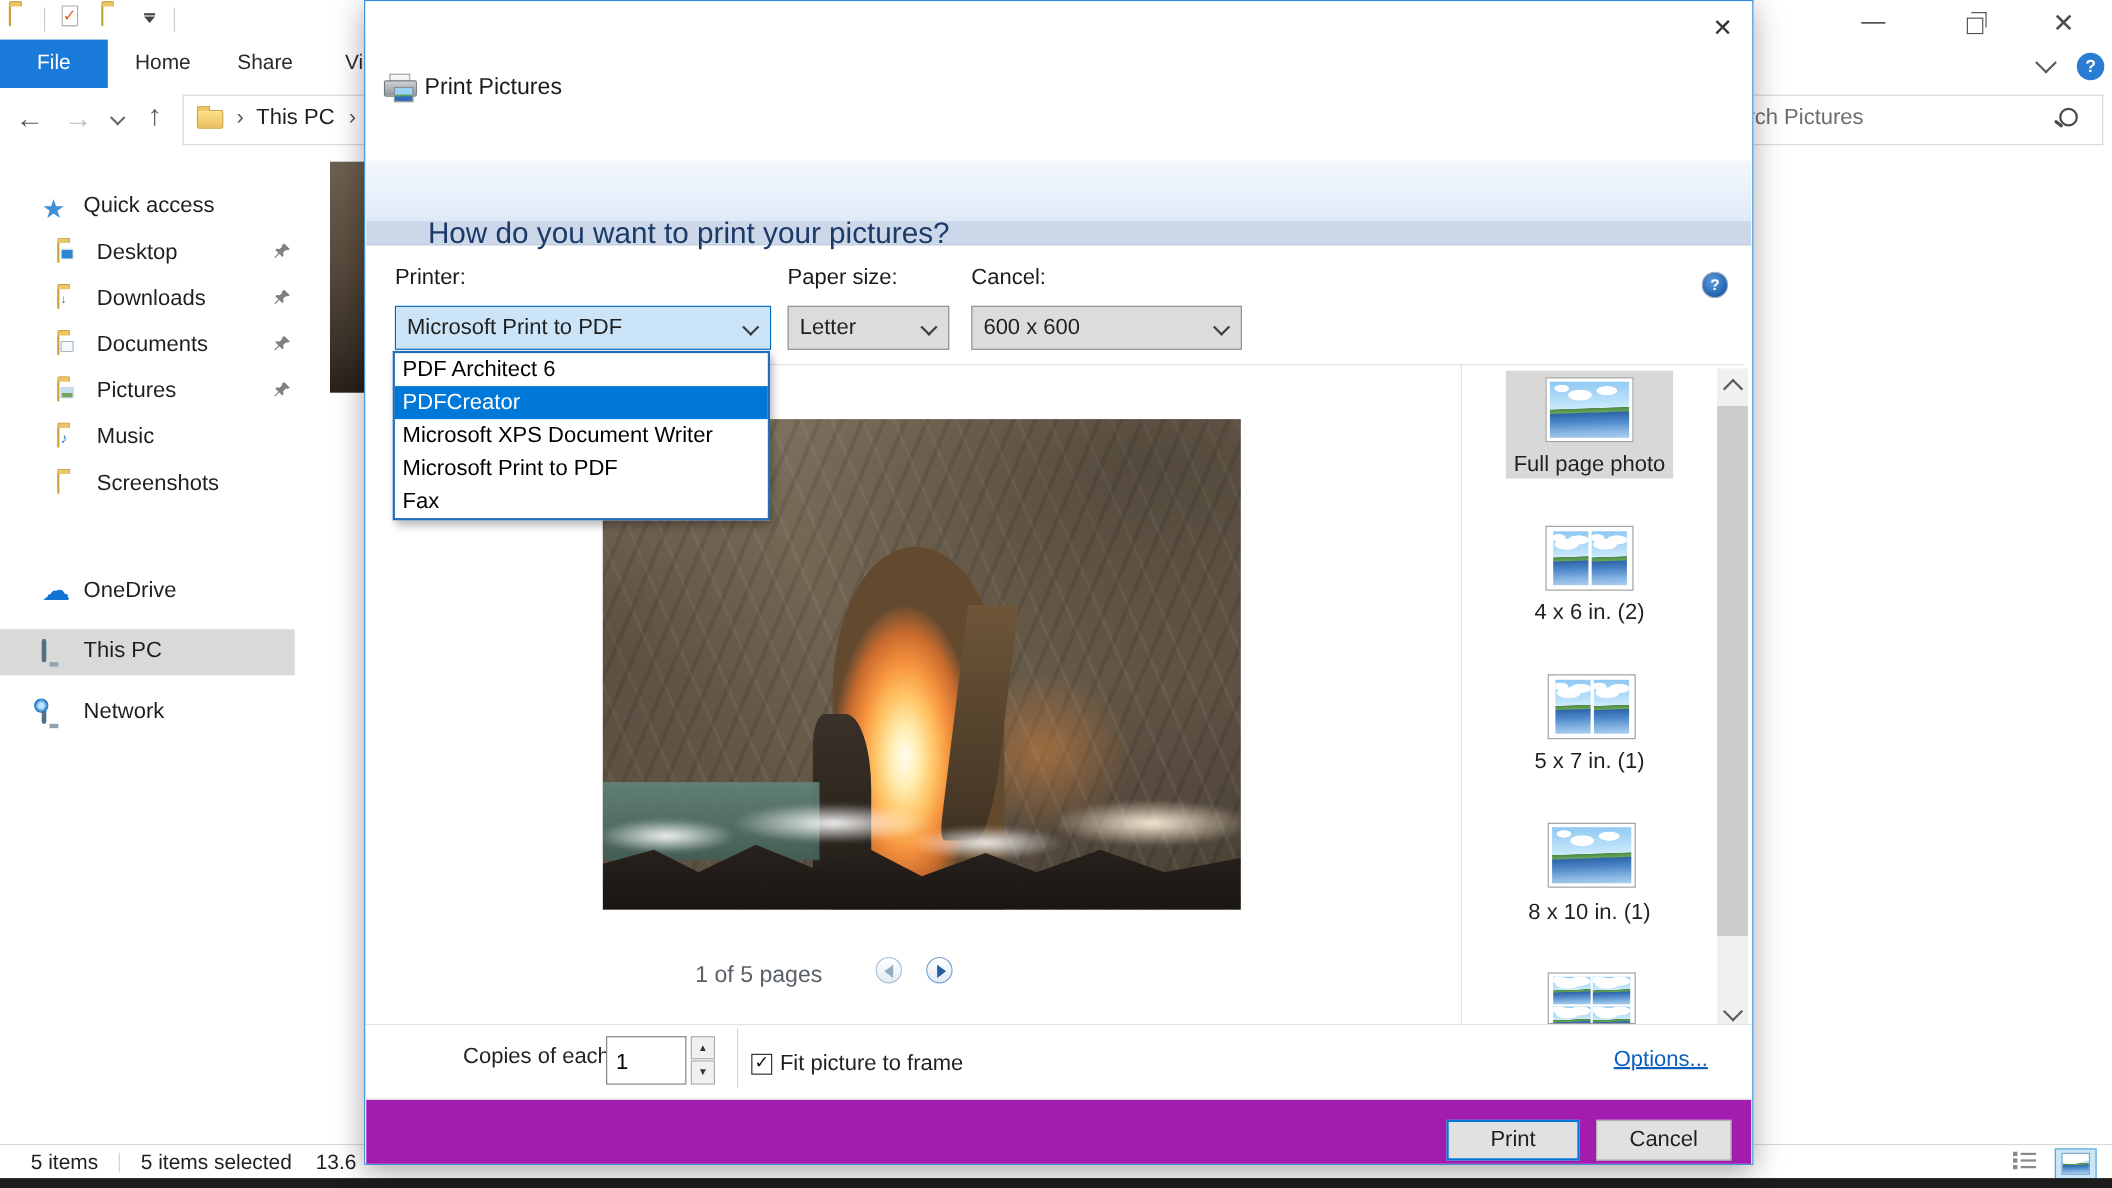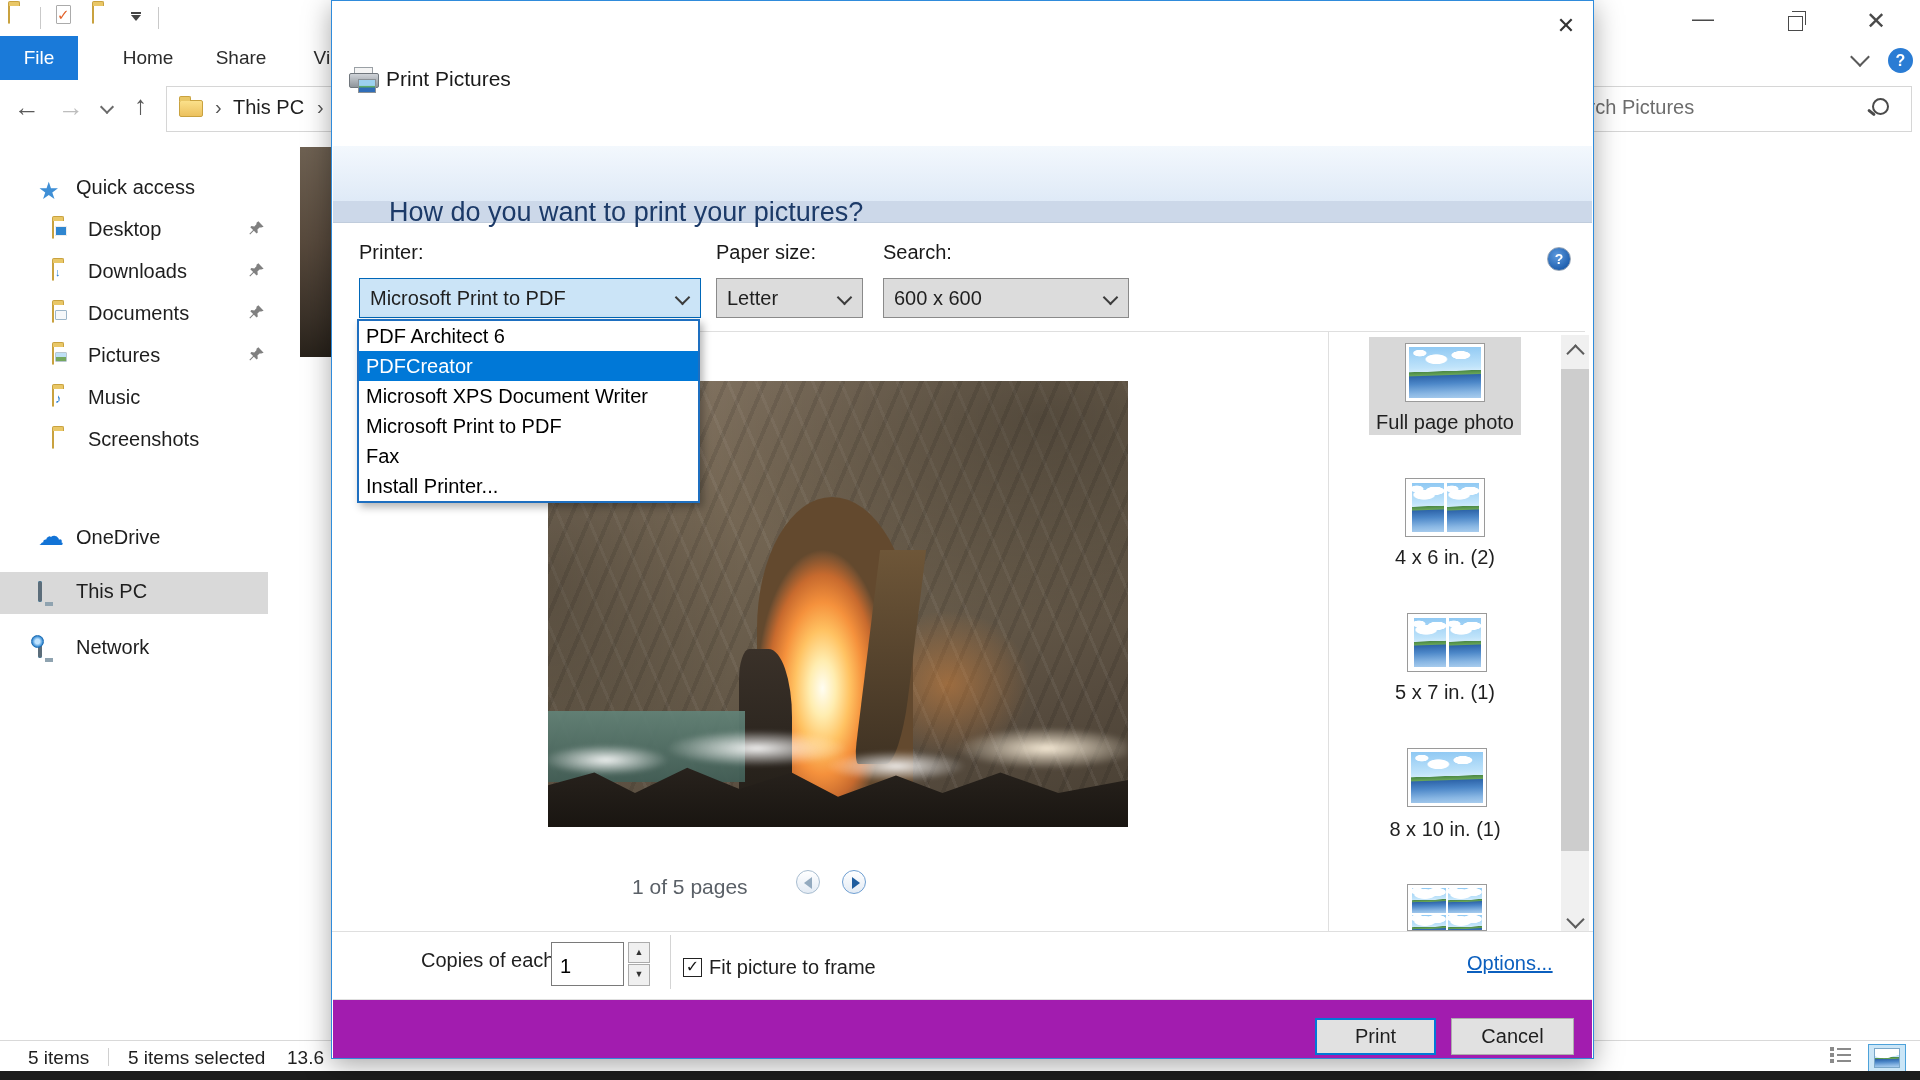--- a/index.html
+++ b/index.html
@@ -12,21 +12,21 @@
   .qat-ico{position:absolute;top:6px;}
   .folder{width:22px;height:15px;background:linear-gradient(#fbe08a,#ecc15e);border:1px solid #c9a23f;border-radius:2px;position:relative;}
   .folder::before{content:"";position:absolute;left:-1px;top:-5px;width:10px;height:4px;background:#e9c767;border:1px solid #c9a23f;border-bottom:none;border-radius:2px 2px 0 0;}
   .qat-sep{position:absolute;top:7px;width:1px;height:22px;background:#c9c9c9;}
   .checkdoc{width:16px;height:19px;background:#fff;border:1px solid #ababab;border-radius:1px;font-size:15px;font-weight:bold;color:#e2622b;text-align:center;line-height:19px;}
   .qat-caret{position:absolute;top:15px;width:0;height:0;border-left:5px solid transparent;border-right:5px solid transparent;border-top:6px solid #444;}
   .qat-caret::before{content:"";position:absolute;left:-5px;top:-9px;width:10px;height:2px;background:#444;}
 
   .tabs{left:0;top:36px;width:1920px;height:44px;background:#fff;border-bottom:1px solid #e4e4e4;}
   .tab{position:absolute;top:0;height:44px;line-height:44px;font-size:19px;color:#2b2b2b;text-align:center;}
-  .tab-file{left:0;width:78px;background:#1a7ad9;color:#fff;}
+  .tab-file{left:0;width:98px;background:#1a7ad9;color:#fff;}
   .nav{left:0;top:80px;width:1920px;height:55px;background:#fff;}
   .navbtn{position:absolute;font-size:26px;line-height:26px;}
   .addr{left:166px;top:86px;width:560px;height:44px;background:#fff;border:1px solid #d6d6d6;}
   .addr .folder{position:absolute;left:12px;top:13px;}
   .crumb{position:absolute;top:9px;font-size:20px;color:#1f1f1f;}
   .crumb-sep{color:#555;font-size:20px;}
   .search{left:1538px;top:86px;width:372px;height:44px;background:#fff;border:1px solid #d6d6d6;}
   .search-text{position:absolute;left:14px;top:9px;font-size:20px;color:#6d6d6d;white-space:nowrap;}
   .mag{position:absolute;right:22px;top:11px;width:13px;height:13px;border:2.5px solid #4a4a4a;border-radius:50%;}
   .mag::after{content:"";position:absolute;left:-7px;top:11px;width:9px;height:3px;background:#4a4a4a;transform:rotate(38deg);border-radius:2px;}
@@ -299,21 +299,21 @@
         <span class="pr-photo"></span>
     </div>
     <div class="dlg-title">Print Pictures</div>
 
     <div class="band"></div>
     <div class="band-strip"></div>
     <div class="question">How do you want to print your pictures?</div>
 
     <div class="ctl-label" style="left:27px;">Printer:</div>
     <div class="ctl-label" style="left:384px;">Paper size:</div>
-    <div class="ctl-label" style="left:551px;">Search:</div>
+    <div class="ctl-label" style="left:551px;">Cancel:</div>
     <div class="dlg-help">?</div>
 
     <div class="combo combo-focus" style="left:27px;width:342px;">
       <span class="val">Microsoft Print to PDF</span>
       <span class="cchev"></span>
     </div>
     <div class="combo combo-gray" style="left:384px;width:147px;">
       <span class="val">Letter</span>
       <span class="cchev"></span>
     </div>
@@ -395,17 +395,16 @@
       <div class="dlg-btn btn-print">Print</div>
       <div class="dlg-btn btn-cancel">Cancel</div>
     </div>
 
     <div class="ddl">
       <div class="ddl-item">PDF Architect 6</div>
       <div class="ddl-item hl">PDFCreator</div>
       <div class="ddl-item">Microsoft XPS Document Writer</div>
       <div class="ddl-item">Microsoft Print to PDF</div>
       <div class="ddl-item">Fax</div>
-      <div class="ddl-item">Install Printer...</div>
     </div>
   </div>
 
 </div>
 
 </body></html>

